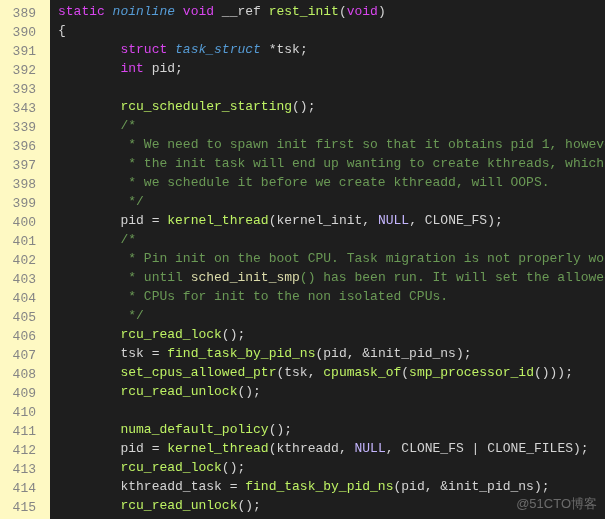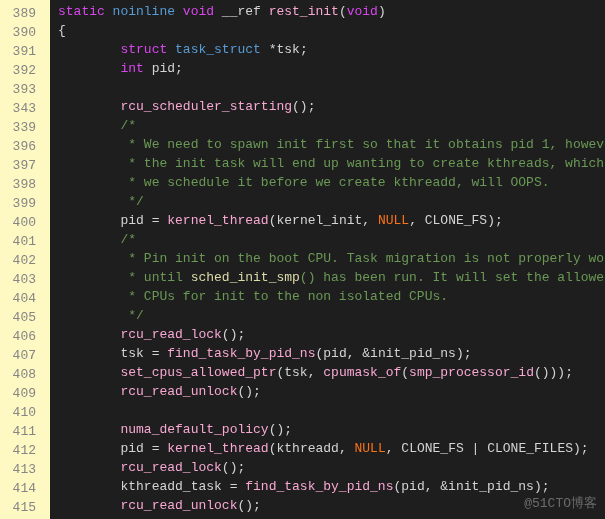--- a/index.html
+++ b/index.html
@@ -27,33 +27,33 @@
     user-select: none;
     flex-shrink: 0;
     width: 36px;
   }
   .code {
     padding: 2px 0 2px 8px;
     white-space: pre;
   }
   .ln { height: 19px; }
   .kw   { color: #d946ef; }
-  .type { color: #569cd6; }
-  .fn   { color: #f9a8d4; }
-  .cnst { color: #f97316; }
+  .type { color: #569cd6; font-style: italic; }
+  .fn   { color: #bef264; }
+  .cnst { color: #c4b5fd; }
   .op   { color: #d4d4d4; }
   .cmt  { color: #6a9955; }
   .hl   { color: #dcdcaa; text-align: center; }
   .watermark {
     position: absolute;
     right: 8px;
     bottom: 6px;
     color: rgba(200,200,200,0.45);
     font-size: 13px;
-    font-family: Liberation Mono, monospace;
+    font-family: Liberation Sans, sans-serif;
     pointer-events: none;
   }
 </style>
 </head>
 <body>
 
 <div class="editor">
   <div class="gutter" id="gutter">
       <div class="ln">389</div>
       <div class="ln">390</div>

